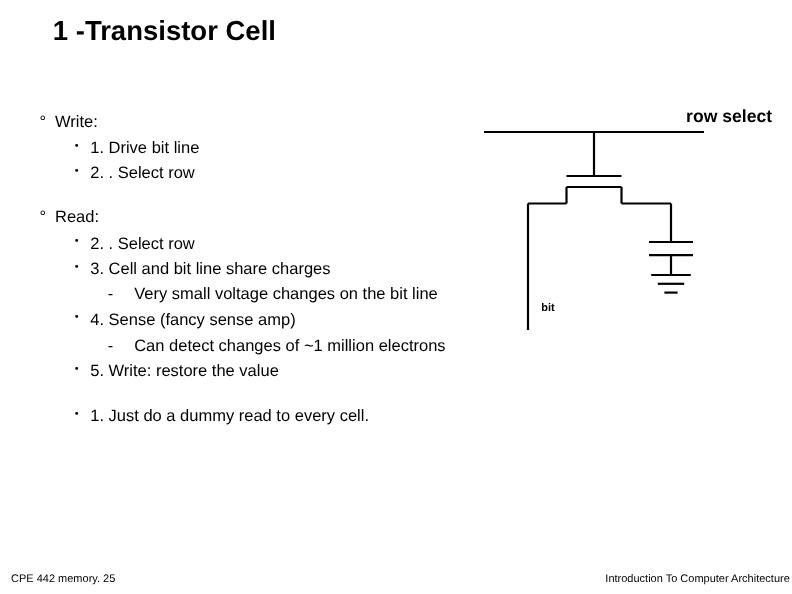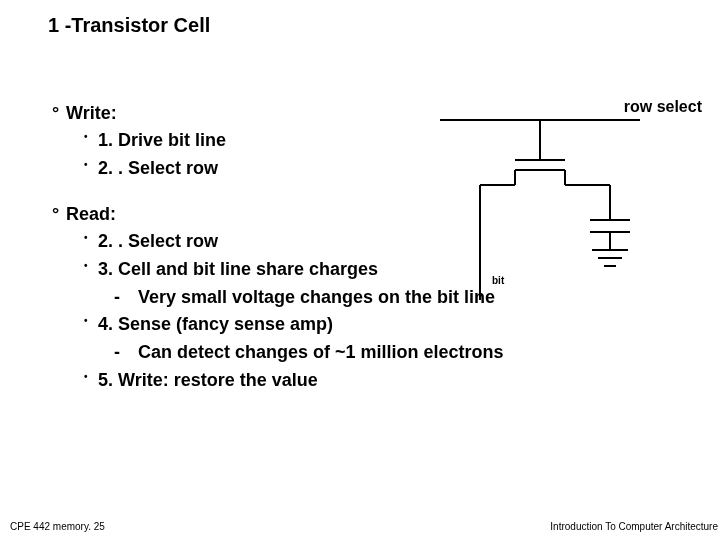--- a/index.html
+++ b/index.html
@@ -9,30 +9,30 @@
     background: #fff;
     font-family: Arial, Helvetica, sans-serif;
     color: #000;
     position: relative;
     overflow: hidden;
   }
   .title {
     position: absolute;
     top: 14px;
     left: 48px;
-    font-size: 20px;
+    font-size: 25px;
     font-weight: bold;
   }
   .content {
     position: absolute;
     top: 100px;
-    left: 52px;
+    left: 36px;
     right: 10px;
-    font-size: 18px;
-    font-weight: bold;
+    font-size: 15px;
+    font-weight: normal;
   }
   .section {
     margin-bottom: 18px;
   }
   .sec-head {
     position: relative;
     padding-left: 14px;
     line-height: 1.5;
   }
   .sec-head::before {
@@ -151,18 +151,19 @@
     <div class="sec-head">Read:</div>
     <div class="item">2. . Select row</div>
     <div class="item">3. Cell and bit line share charges</div>
     <div class="subitem">Very small voltage changes on the bit line</div>
     <div class="item">4. Sense (fancy sense amp)</div>
     <div class="subitem">Can detect changes of ~1 million  electrons</div>
     <div class="item">5. Write: restore the value</div>
   </div>
 
   <div class="section">
+    <div class="item">1. Just do a dummy read to every cell.</div>
   </div>
 
 </div>
 
 <div class="footer-left">CPE 442 memory. 25</div>
 <div class="footer-right">Introduction To Computer Architecture</div>
 
 </body></html>

